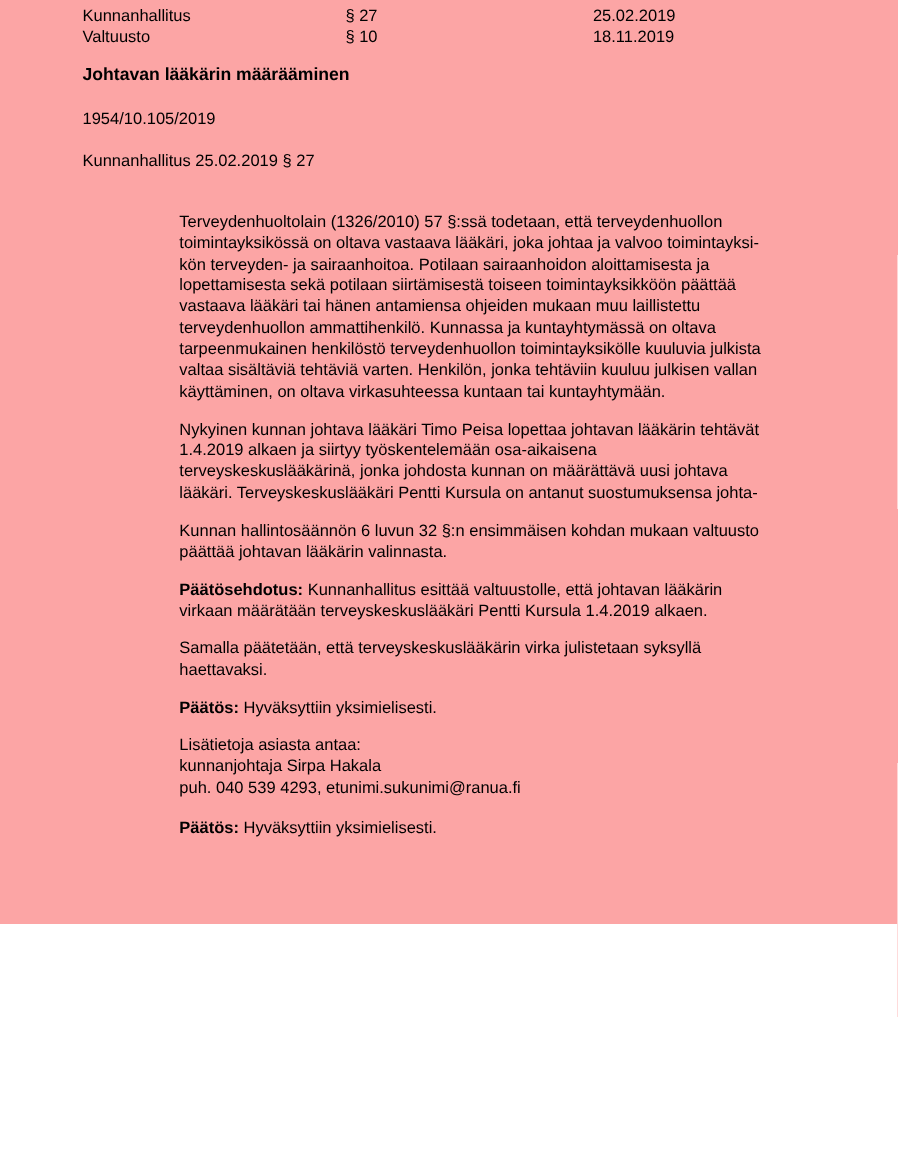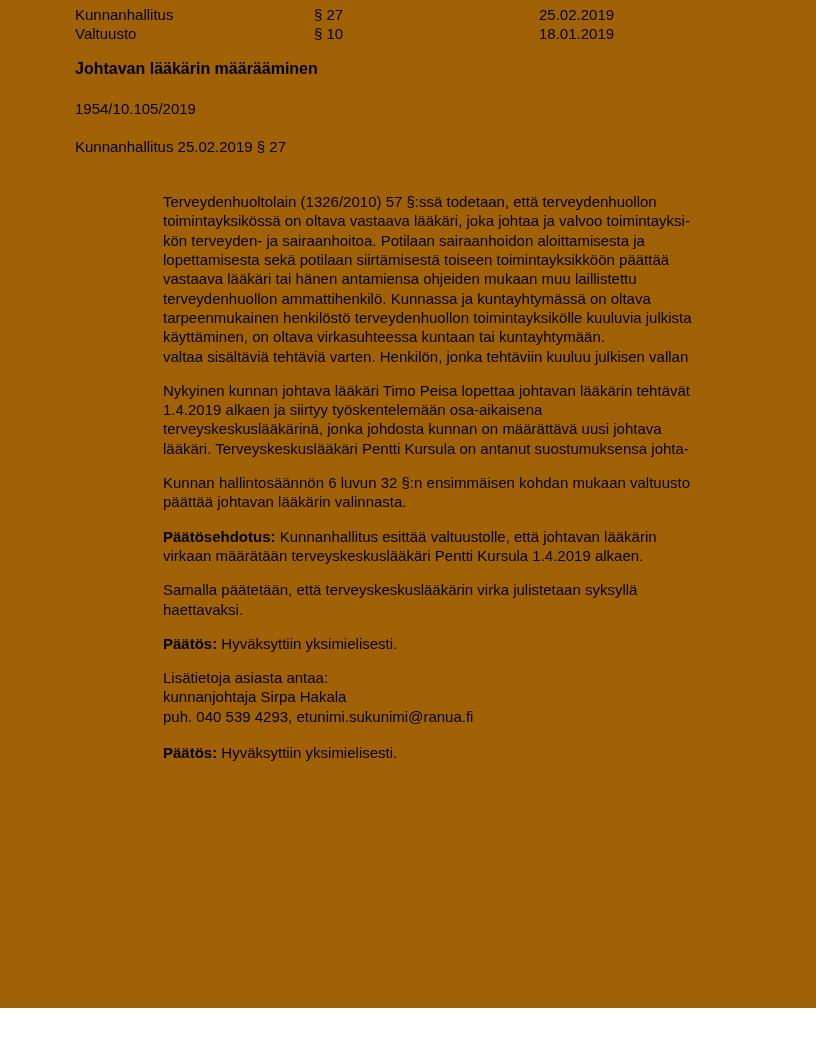--- a/index.html
+++ b/index.html
@@ -3,22 +3,22 @@
 <meta charset="utf-8">
 <style>
   html, body {
     margin: 0;
     padding: 0;
     background: #ffffff;
   }
   .page {
     position: relative;
     width: 816px;
-    height: 1008px;
-    background: #a16207;
+    height: 840px;
+    background: #fca5a5;
     color: #000000;
     font-family: "Liberation Sans", sans-serif;
     font-size: 15px;
     line-height: 19.3px;
     box-sizing: border-box;
     padding-top: 5px;
     overflow: hidden;
   }
   .doc-header { margin-left: 75px; }
   .header-row { display: flex; }
@@ -58,42 +58,42 @@
 
   <div class="doc-header">
     <div class="header-row">
       <div class="hcell-org">Kunnanhallitus</div>
       <div class="hcell-section">§ 27</div>
       <div class="hcell-date">25.02.2019</div>
     </div>
     <div class="header-row">
       <div class="hcell-org">Valtuusto</div>
       <div class="hcell-section">§ 10</div>
-      <div class="hcell-date">18.01.2019</div>
+      <div class="hcell-date">18.11.2019</div>
     </div>
   </div>
 
   <div class="doc-title">Johtavan lääkärin määrääminen</div>
 
   <div class="case-number">1954/10.105/2019</div>
 
   <div class="org-heading">Kunnanhallitus 25.02.2019 § 27</div>
 
   <div class="body-block first">
 
     <div class="para">
       <div class="line">Terveydenhuoltolain (1326/2010) 57 §:ssä todetaan, että terveydenhuollon</div>
       <div class="line">toimintayksikössä on oltava vastaava lääkäri, joka johtaa ja valvoo toimintayksi-</div>
       <div class="line">kön terveyden- ja sairaanhoitoa. Potilaan sairaanhoidon aloittamisesta ja</div>
       <div class="line">lopettamisesta sekä potilaan siirtämisestä toiseen toimintayksikköön päättää</div>
       <div class="line">vastaava lääkäri tai hänen antamiensa ohjeiden mukaan muu laillistettu</div>
       <div class="line">terveydenhuollon ammattihenkilö. Kunnassa ja kuntayhtymässä on oltava</div>
       <div class="line">tarpeenmukainen henkilöstö terveydenhuollon toimintayksikölle kuuluvia julkista</div>
+      <div class="line">valtaa sisältäviä tehtäviä varten. Henkilön, jonka tehtäviin kuuluu julkisen vallan</div>
       <div class="line">käyttäminen, on oltava virkasuhteessa kuntaan tai kuntayhtymään.</div>
-      <div class="line">valtaa sisältäviä tehtäviä varten. Henkilön, jonka tehtäviin kuuluu julkisen vallan</div>
     </div>
 
     <div class="para">
       <div class="line">Nykyinen kunnan johtava lääkäri Timo Peisa lopettaa johtavan lääkärin tehtävät</div>
       <div class="line">1.4.2019 alkaen ja siirtyy työskentelemään osa-aikaisena</div>
       <div class="line">terveyskeskuslääkärinä, jonka johdosta kunnan on määrättävä uusi johtava</div>
       <div class="line">lääkäri. Terveyskeskuslääkäri Pentti Kursula on antanut suostumuksensa johta-</div>
     </div>
 
     <div class="para">

